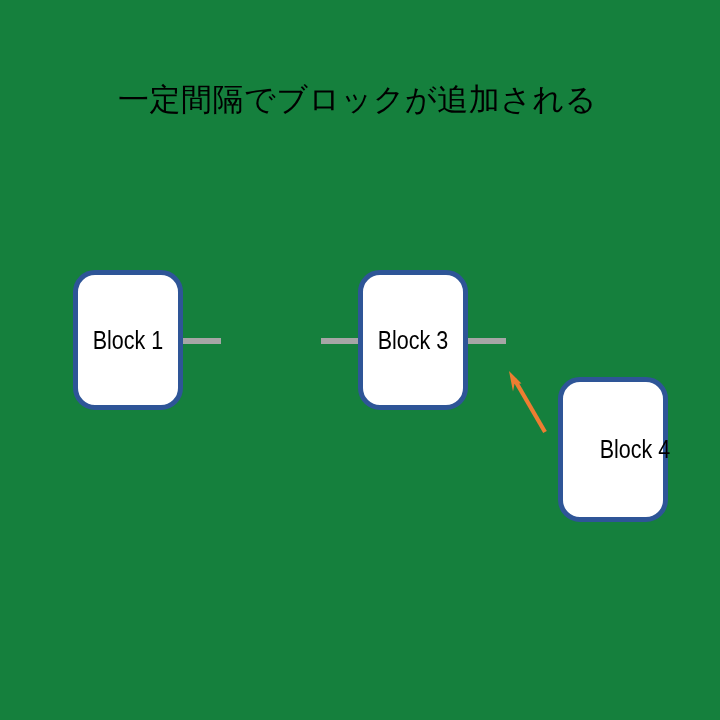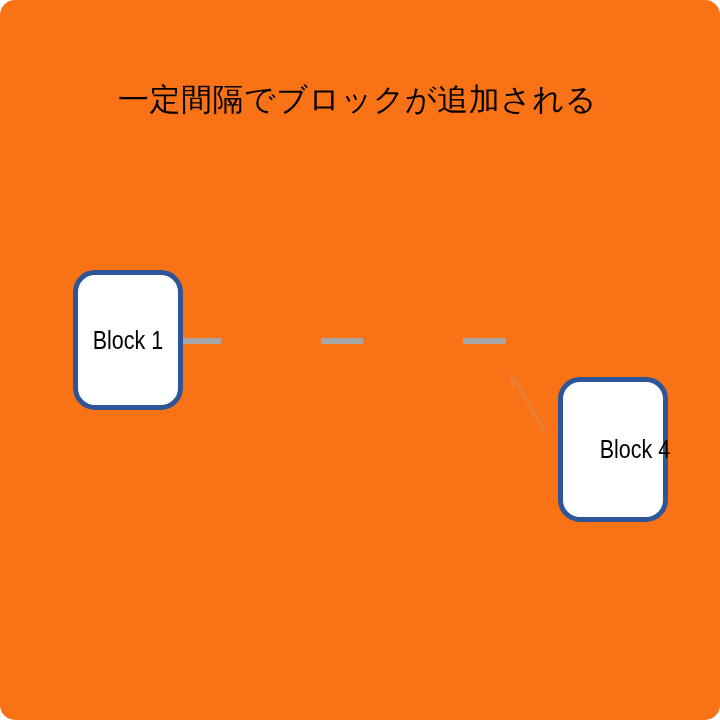--- a/index.html
+++ b/index.html
@@ -4,24 +4,23 @@
 <style>
   html, body {
     margin: 0;
     padding: 0;
     background: #ffffff;
   }
   #canvas {
     position: relative;
     width: 720px;
     height: 720px;
-    background: #f97316;
+    background: #15803d;
     overflow: hidden;
     font-family: "Liberation Sans", sans-serif;
-    border-radius: 15px;
   }
 
   
   #title {
     position: absolute;
     left: 0;
     top: 78px;
     width: 720px;
     text-align: center;
     font-family: "DejaVu Sans", sans-serif;
@@ -90,20 +89,23 @@
 
   <div class="connector" id="connector-1-2"></div>
   <div class="connector" id="connector-2-3"></div>
   <div class="connector" id="connector-3-end"></div>
 
   <div class="block" id="block-1">
     <span class="block-label">Block 1</span>
   </div>
 
 
+  <div class="block" id="block-3">
+    <span class="block-label">Block 3</span>
+  </div>
 
   <svg id="arrow-svg" viewBox="0 0 70 82">
     <line x1="50" y1="70" x2="19.5" y2="17.5" stroke="#ED7D31" stroke-width="4.2" stroke-linecap="butt"></line>
     <polygon points="14,9 26.5,21.5 19.5,22 18,29.5" fill="#ED7D31"></polygon>
   </svg>
 
   <div class="block" id="block-4">
     <span class="block-label">Block 4</span>
   </div>
 

